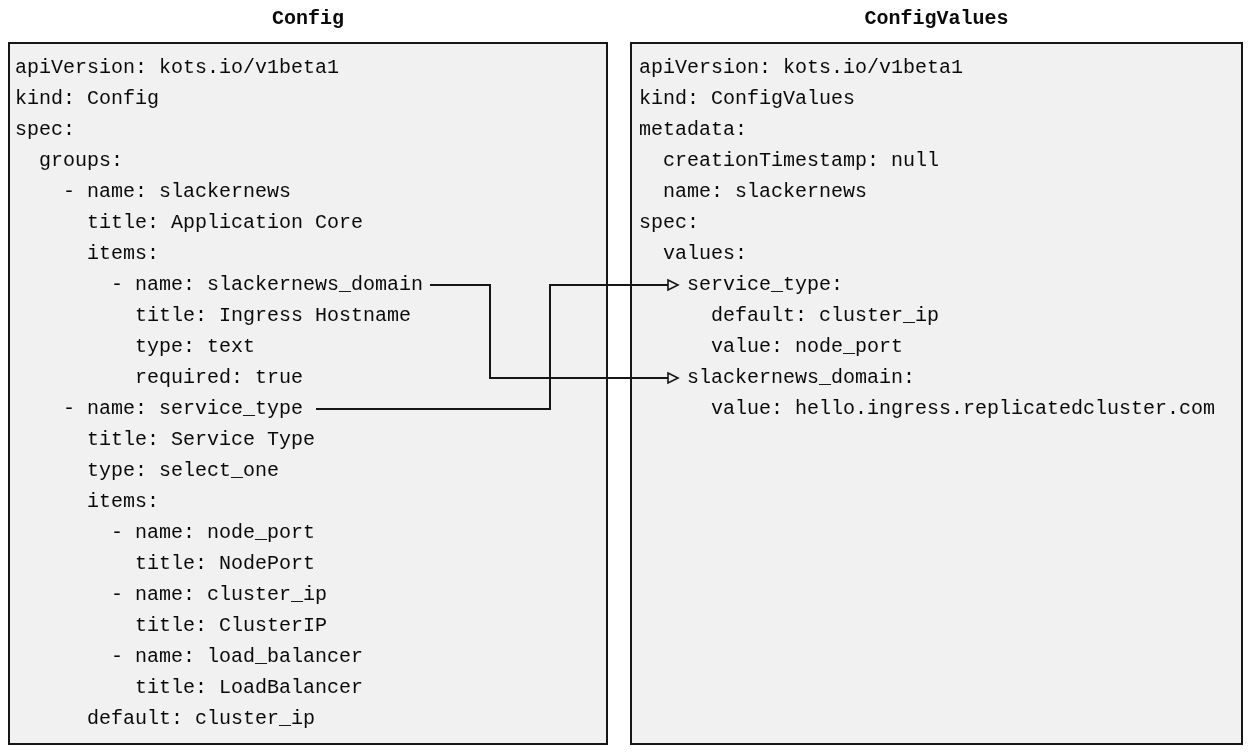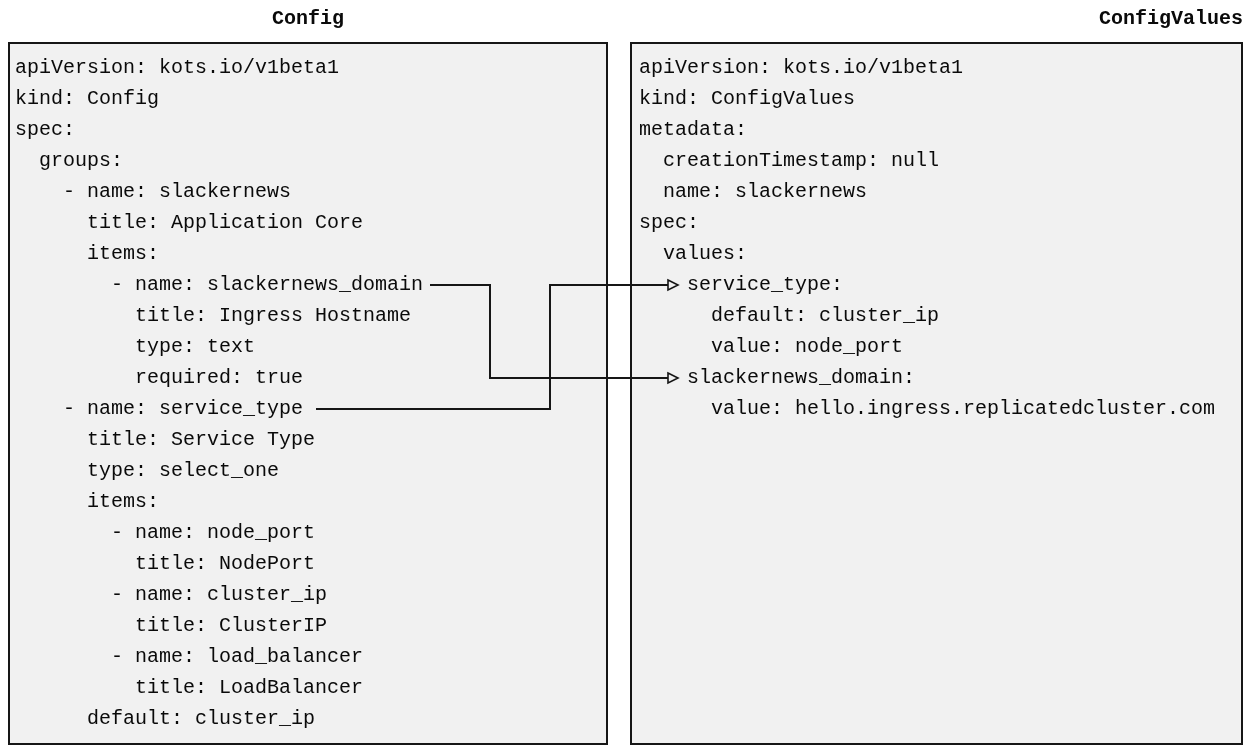--- a/index.html
+++ b/index.html
@@ -20,21 +20,21 @@
     top: 6px;
     height: 26px;
     line-height: 26px;
     text-align: center;
     font-weight: 700;
     font-size: 20px;
     color: var(--text, #0a0a0a);
     white-space: nowrap;
   }
   .panel-title.left  { left: 8px;   width: 600px; }
-  .panel-title.right { left: 630px; width: 613px; text-align: right; }
+  .panel-title.right { left: 630px; width: 613px; }
   .panel {
     position: absolute;
     top: 42px;
     height: 703px;
     box-sizing: border-box;
     background: var(--panel-bg, #f1f1f1);
     border: 2px solid var(--panel-border, #161616);
   }
   .panel.left  { left: 8px;   width: 600px; }
   .panel.right { left: 630px; width: 613px; }

